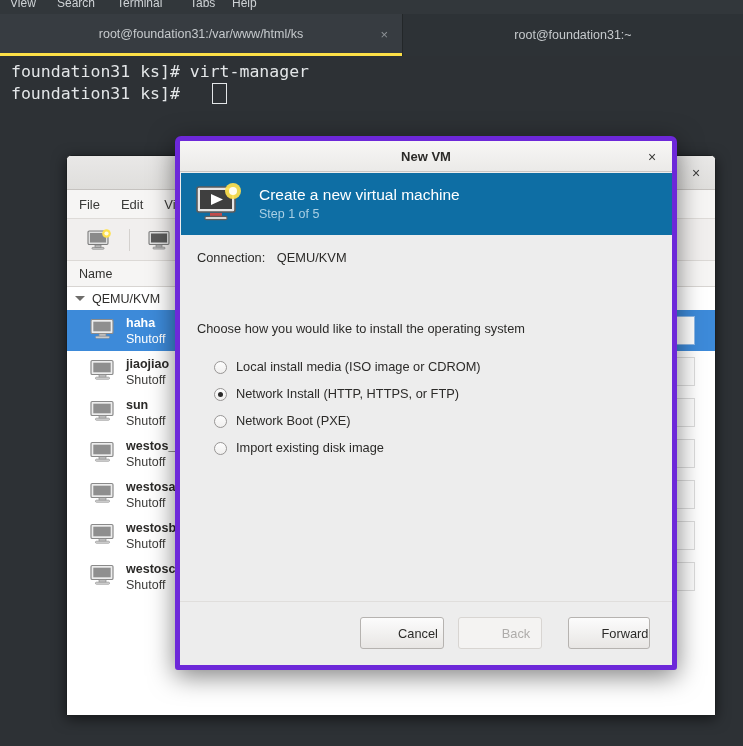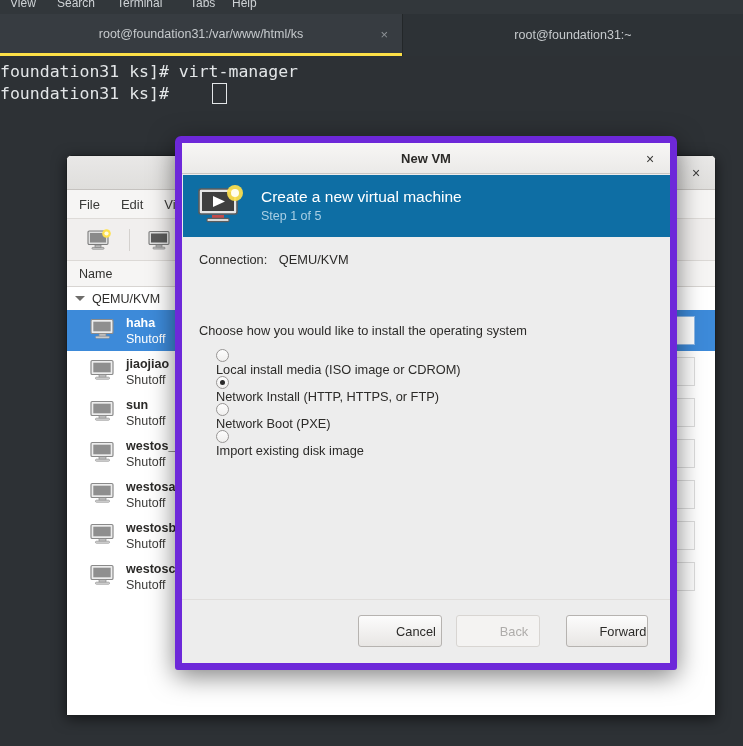--- a/index.html
+++ b/index.html
@@ -23,21 +23,21 @@
   }
   .term-tab.active{left:0;width:402px;background:#373c41;border-bottom:3px solid #fde047;}
   .term-tab.inactive{left:402px;width:341px;background:#2d3236;border-left:1px solid #232729;}
   .tab-close{
     position:absolute;right:14px;top:50%;transform:translateY(-50%);
     font-size:13px;color:#8d9296;cursor:pointer;line-height:1;
   }
   #term-body{position:absolute;left:0;top:57px;width:743px;height:689px;background:#2d3135;}
   .term-line{
     font-family:"DejaVu Sans Mono","Liberation Mono",monospace;
-    font-size:16.5px;color:#e3e6e8;white-space:pre;position:absolute;left:0;
+    font-size:16.5px;color:#e3e6e8;white-space:pre;position:absolute;left:11px;
   }
   #term-l1{top:5px;}
   #term-l2{top:27px;}
   #term-cursor{
     position:absolute;left:212px;top:83px;width:13px;height:19px;
     border:1.6px solid #e3e6e8;background:transparent;
   }
 
   
   #vmm{
@@ -96,21 +96,21 @@
   .vm-row.sel .vm-state{font-weight:normal;}
   .vm-spark{
     position:absolute;right:20px;top:6px;width:108px;height:29px;
     border:1px solid #dcdcdc;background:#fdfdfd;box-sizing:border-box;
   }
   .vm-row.sel .vm-spark{border:1px solid #8fb9e6;background:#ffffff;}
 
   
   #dlg{
     position:absolute;left:175px;top:136px;width:502px;height:534px;
-    background:#ededed;border:7px solid #6d28d9;box-sizing:border-box;
+    background:#ededed;border:5px solid #6d28d9;box-sizing:border-box;
     border-radius:6px 6px 3px 3px;box-shadow:0 6px 26px rgba(0,0,0,.5);
     overflow:hidden;
   }
   #dlg-titlebar{
     position:absolute;left:0;top:0;width:100%;height:31px;
     background:linear-gradient(#f7f6f5,#ebeae8);border-bottom:1px solid #c9c6c3;
     box-sizing:border-box;display:flex;align-items:center;justify-content:center;
   }
   #dlg-title{font-size:13px;font-weight:bold;color:#2b2a28;}
   #dlg-close{
@@ -125,21 +125,21 @@
   #banner-text{margin-left:14px;display:flex;flex-direction:column;justify-content:center;}
   #banner-title{font-size:15.5px;color:#ffffff;line-height:1.25;}
   #banner-sub{font-size:12.5px;color:#a9cfe4;line-height:1.35;margin-top:2px;}
 
   #dlg-body{position:absolute;left:0;top:94px;width:100%;bottom:64px;background:#ededed;}
   #conn-row{position:absolute;left:17px;top:15px;font-size:12.8px;color:#2c2b29;}
   #conn-row .cv{margin-left:8px;}
   #choose-label{position:absolute;left:17px;top:86px;font-size:12.8px;color:#2c2b29;}
 
   .radio-list{position:absolute;left:34px;top:112px;}
-  .radio-row{display:flex;align-items:flex-start;height:27px;cursor:pointer;flex-direction:column;}
+  .radio-row{display:flex;align-items:flex-end;height:27px;cursor:pointer;}
   .radio{
     width:13px;height:13px;border-radius:50%;border:1px solid #989695;
     background:linear-gradient(#fdfdfd,#f0efee);box-sizing:border-box;
     margin-right:9px;flex:none;position:relative;
   }
   .radio.on::after{
     content:"";position:absolute;left:3px;top:3px;width:5px;height:5px;
     border-radius:50%;background:#2a2a2a;
   }
   .radio-label{font-size:12.8px;color:#2c2b29;}

